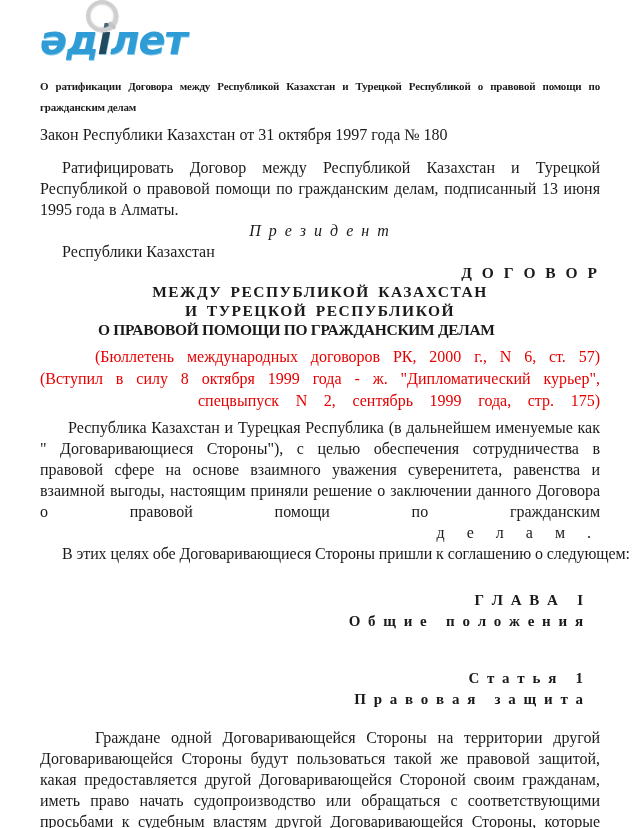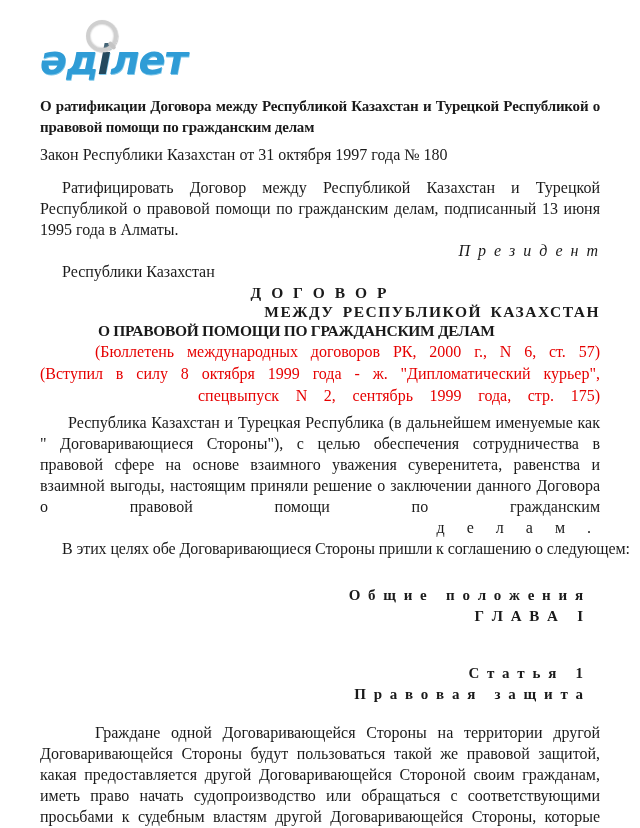--- a/index.html
+++ b/index.html
@@ -6,21 +6,21 @@
   html, body { background: #ffffff; }
   .page {
     position: relative;
     width: 640px;
     height: 828px;
     background: #ffffff;
     font-family: "Liberation Serif", serif;
     font-size: 16px;
     line-height: 21px;
     color: #1a1a1a;
-    padding: 36px 40px 0 40px;
+    padding: 16px 40px 0 40px;
     overflow: hidden;
   }
 
   
   .logo {
     position: relative;
     height: 52px;
     margin-bottom: 8px;
     user-select: none;
   }
@@ -53,42 +53,42 @@
     width: 4px;
     height: 9px;
     background: #c4c4c4;
     transform: rotate(-45deg);
     border-radius: 2px;
   }
 
   
   .doc-title {
     font-weight: bold;
-    font-size: 15px;
+    font-size: 11px;
     letter-spacing: -0.2px;
     text-align: justify;
     margin-bottom: 6px;
   }
   .law-line { margin-bottom: 12px; }
   .ratify-par { text-indent: 22px; text-align: justify; }
 
   .sig-line1 {
     font-style: italic;
-    text-align: right;
+    text-align: center;
     white-space: pre;
     letter-spacing: 2px;
   }
   .sig-line2 { padding-left: 22px; }
 
   .treaty { font-weight: bold; font-size: 15.5px; line-height: 19px; margin-top: 1px; }
-  .treaty-l1 { text-align: center; white-space: pre; letter-spacing: 3px; }
-  .treaty-l23 { text-align: right; letter-spacing: 1.5px; word-spacing: 3px; }
+  .treaty-l1 { text-align: right; white-space: pre; letter-spacing: 3px; }
+  .treaty-l23 { text-align: center; letter-spacing: 1.5px; word-spacing: 3px; }
   .treaty-l4 { padding-left: 58px; letter-spacing: -0.3px; }
 
-  .rednote { color: #e60000; line-height: 22px; margin-top: 1px; }
+  .rednote { color: #e60000; line-height: 22px; margin-top: 7px; }
   .red1 { padding-left: 55px;  text-align: justify; text-align-last: justify; }
   .red2 { text-align: justify; text-align-last: justify; }
   .red3 { padding-left: 158px; text-align: justify; text-align-last: justify; }
 
   .preamble-p1 {
     margin-top: 5px;
     text-indent: 28px;
     text-align: justify;
     text-align-last: justify;
   }
@@ -131,38 +131,39 @@
   <div class="ratify-par">Ратифицировать Договор между Республикой Казахстан и Турецкой Республикой о правовой помощи по гражданским делам, подписанный 13 июня 1995 года в Алматы.</div>
 
   <div>
     <div class="sig-line1">П р е з и д е н т</div>
     <div class="sig-line2">Республики Казахстан</div>
   </div>
 
   <div class="treaty">
     <div class="treaty-l1">Д О Г О В О Р</div>
     <div class="treaty-l23">МЕЖДУ РЕСПУБЛИКОЙ КАЗАХСТАН</div>
+    <div class="treaty-l23">И ТУРЕЦКОЙ РЕСПУБЛИКОЙ</div>
     <div class="treaty-l4">О ПРАВОВОЙ ПОМОЩИ ПО ГРАЖДАНСКИМ ДЕЛАМ</div>
   </div>
 
   <div class="rednote">
     <div class="red1">(Бюллетень международных договоров РК, 2000 г., N 6, ст. 57)</div>
     <div class="red2">(Вступил в силу 8 октября 1999 года - ж. "Дипломатический курьер",</div>
     <div class="red3">спецвыпуск N 2, сентябрь 1999 года, стр. 175)</div>
   </div>
 
   <div>
     <div class="preamble-p1">Республика Казахстан и Турецкая Республика (в дальнейшем именуемые как " Договаривающиеся Стороны"), с целью обеспечения сотрудничества в правовой сфере на основе взаимного уважения суверенитета, равенства и взаимной выгоды, настоящим приняли решение о заключении данного Договора о правовой помощи по гражданским</div>
     <div class="delam-line">д е л а м .</div>
     <div class="preamble-p2">В этих целях обе Договаривающиеся Стороны пришли к соглашению о следующем:</div>
   </div>
 
   <div class="chapter-block">
+    <div class="heading-line">Г Л А В А   I</div>
     <div class="heading-line">О б щ и е   п о л о ж е н и я</div>
-    <div class="heading-line">Г Л А В А   I</div>
   </div>
 
   <div class="article-block">
     <div class="heading-line">С т а т ь я   1</div>
     <div class="heading-line">П р а в о в а я   з а щ и т а</div>
   </div>
 
   <div class="article-body">Граждане одной Договаривающейся Стороны на территории другой Договаривающейся Стороны будут пользоваться такой же правовой защитой, какая предоставляется другой Договаривающейся Стороной своим гражданам, иметь право начать судопроизводство или обращаться с соответствующими просьбами к судебным властям другой Договаривающейся Стороны, которые рассматривают гражданские дела на тех же условиях, как для собственных граждан, в соответствии с</div>
 
 </div>

